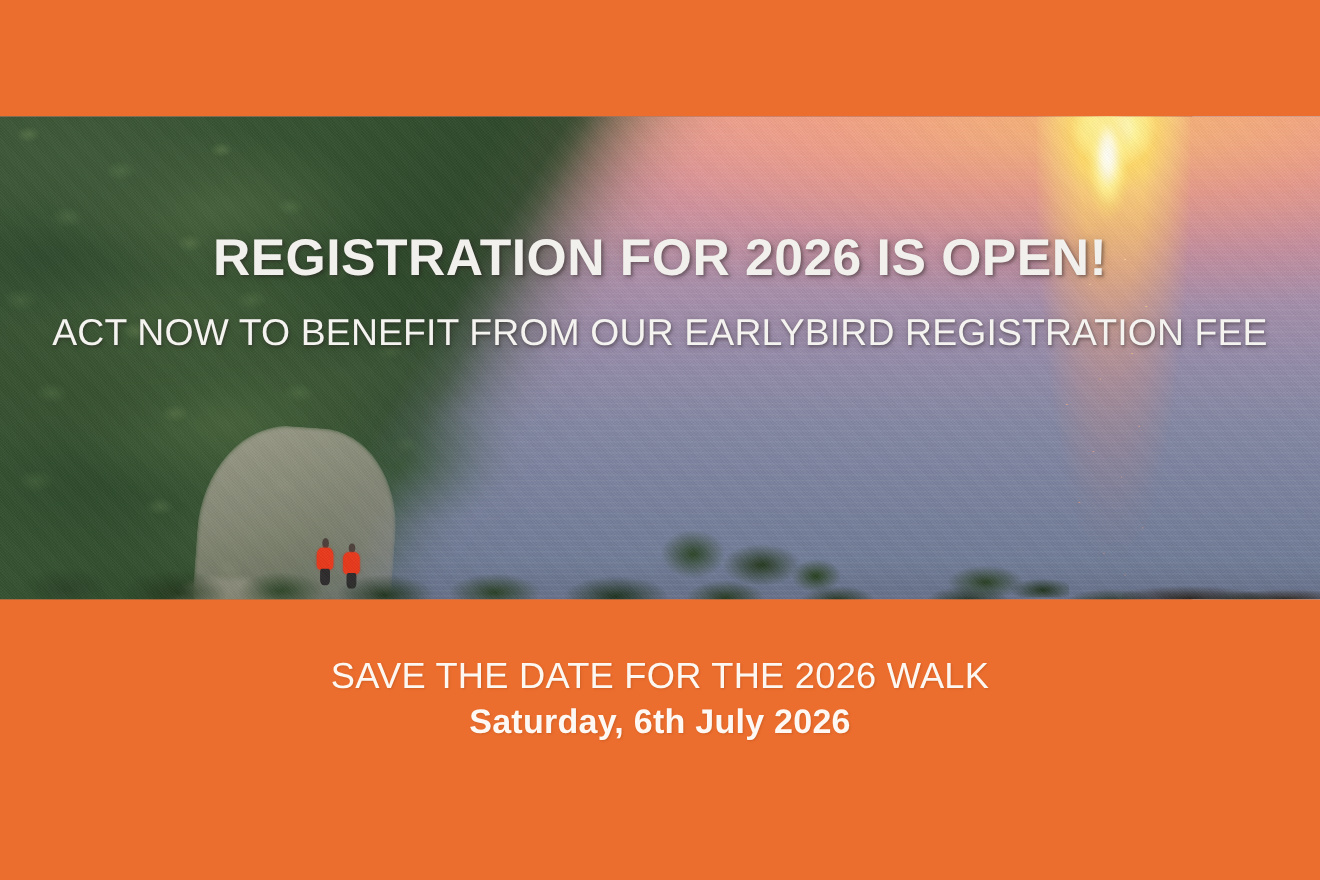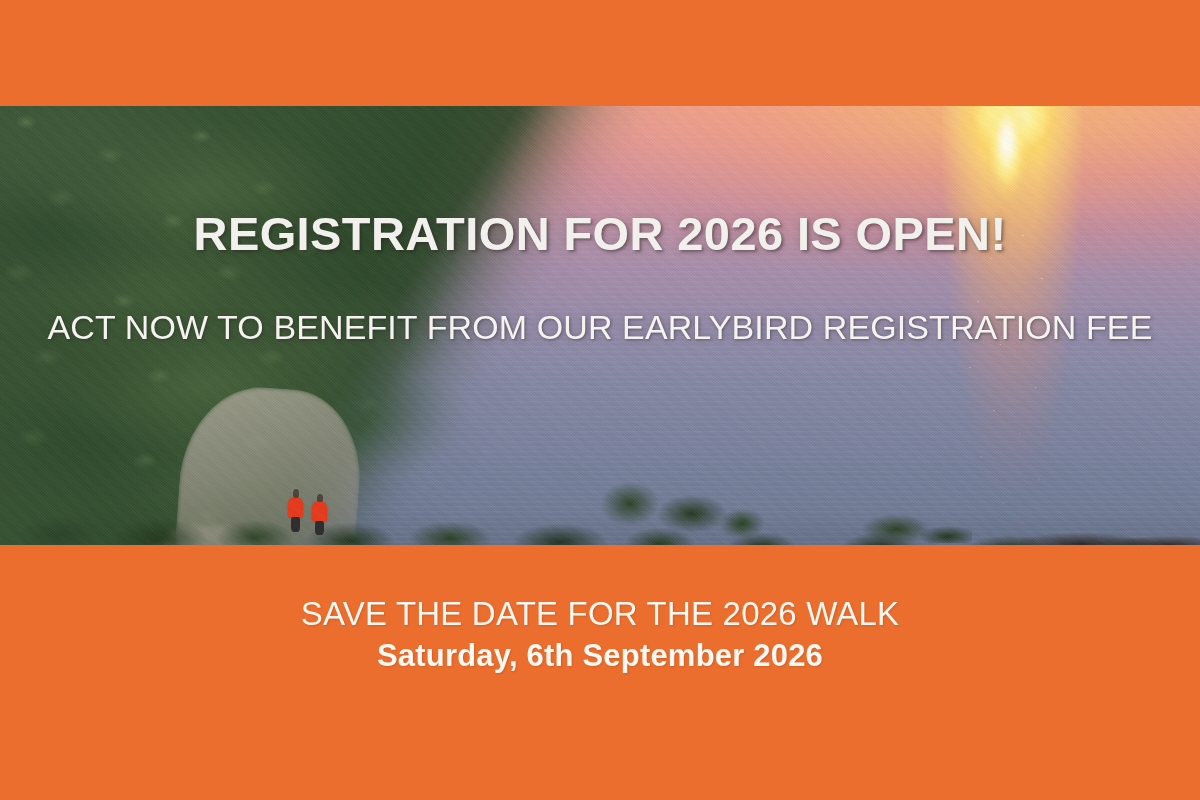--- a/index.html
+++ b/index.html
@@ -272,21 +272,21 @@
   
   #headline{
     position:absolute; left:0; top:206px; width:1200px;
     text-align:center;
     font-size:47px; font-weight:bold; letter-spacing:.4px;
     color:#f2f0ec;
     text-shadow:2px 2px 3px rgba(40,30,30,.42), 0 0 10px rgba(60,50,50,.22);
     white-space:nowrap;
   }
   #subheadline{
-    position:absolute; left:0; top:308px; width:1200px;
+    position:absolute; left:0; top:284px; width:1200px;
     text-align:center;
     font-size:34px; font-weight:normal; letter-spacing:.1px;
     color:#f4f3f0;
     text-shadow:1px 1px 3px rgba(40,34,34,.45), 0 0 8px rgba(60,50,50,.2);
     white-space:nowrap;
   }
   #save-line{
     position:absolute; left:0; top:595px; width:1200px;
     text-align:center;
     font-size:33px; font-weight:normal; letter-spacing:.2px;
@@ -348,15 +348,15 @@
 
     <div class="grain"></div>
   </div>
 
   <div id="headline">REGISTRATION FOR 2026 IS OPEN!</div>
   <div id="subheadline">ACT NOW TO BENEFIT FROM OUR EARLYBIRD REGISTRATION FEE</div>
 
   <div style="position:absolute;left:0;top:545px;width:1200px;height:255px;background:#ec6e2e;"></div>
 
   <div id="save-line">SAVE THE DATE FOR THE 2026 WALK</div>
-  <div id="date-line">Saturday, 6th September 2026</div>
+  <div id="date-line">Saturday, 6th July 2026</div>
 
 </div>
 
 </body></html>

